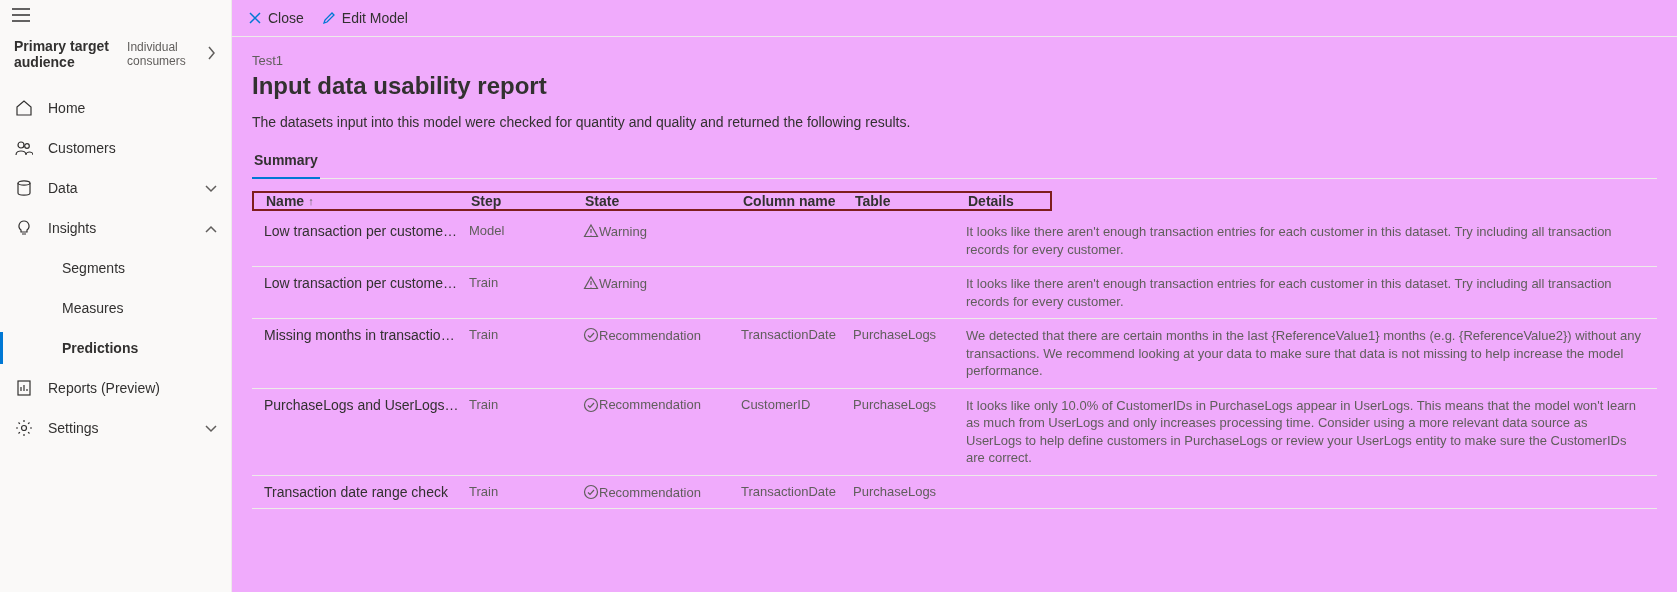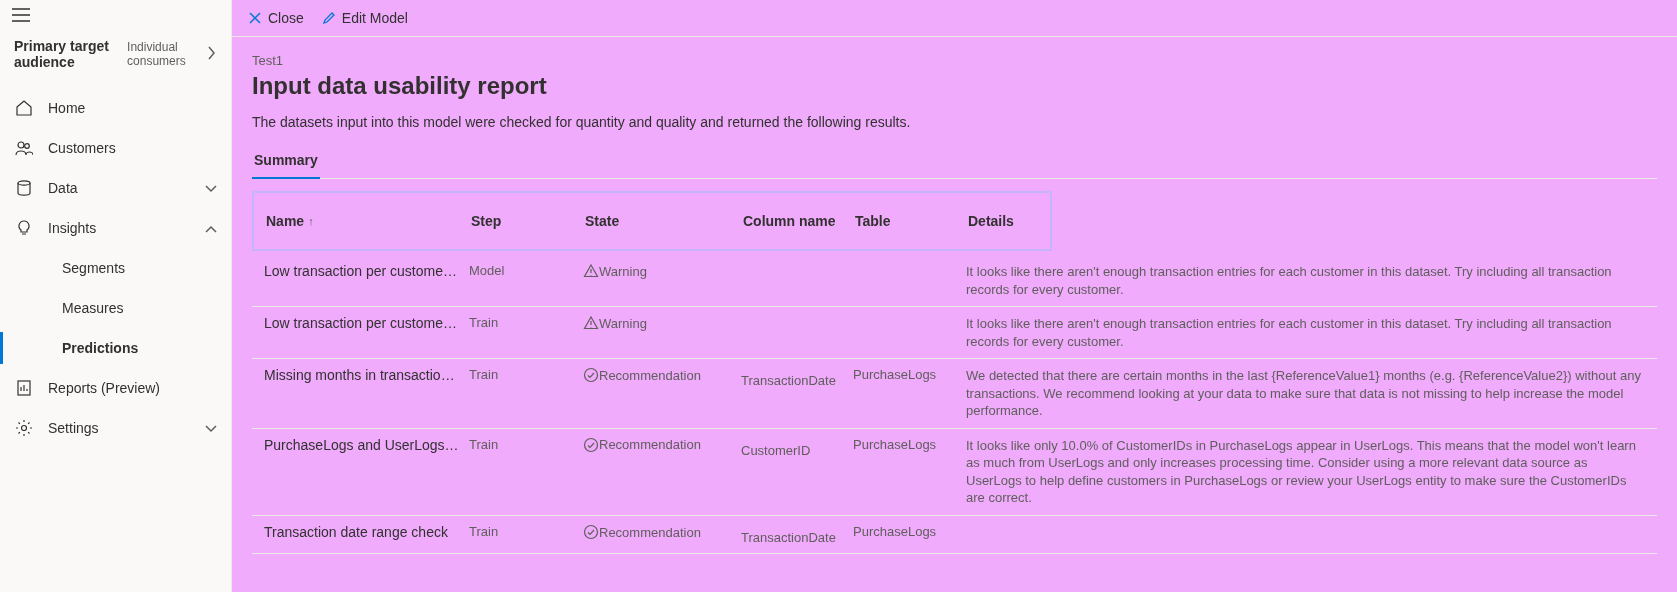--- a/index.html
+++ b/index.html
@@ -30,33 +30,33 @@
   .content { padding:16px 20px; }
   .breadcrumb { font-size:13px; color:#605e5c; margin-bottom:4px; }
   h1.page-title { font-size:24px; font-weight:600; margin-bottom:14px; }
   .page-desc { font-size:14px; color:#323130; margin-bottom:14px; }
   .tabs { display:flex; border-bottom:1px solid #edebe9; margin-bottom:12px; }
   .tab { padding:8px 2px 10px 2px; font-size:14px; font-weight:600; color:#323130; cursor:pointer; position:relative; }
   .tab.active::after { content:""; position:absolute; left:0; right:0; bottom:-1px; height:2px; background:#0078d4; }
   
   .grid { width:100%; }
   .grid-header, .grid-row { display:flex; align-items:center; }
-  .grid-header { border:2px solid #c4b5fd; padding:20px 12px; font-weight:600; font-size:14px; margin-bottom:4px; width:800px; }
+  .grid-header { border:2px solid #7f1d1d; padding:0 12px; font-weight:600; font-size:14px; margin-bottom:4px; width:800px; }
   .col-name-h   { width:205px; display:flex; align-items:center; gap:4px; }
   .col-step-h   { width:114px; }
   .col-state-h  { width:158px; }
   .col-column-h { width:112px; }
   .col-table-h  { width:113px; }
   .col-details-h{ width:60px; }
   .sorticon { font-size:11px; color:#605e5c; }
   .grid-body .grid-row { border-bottom:1px solid #edebe9; padding:8px 12px; align-items:flex-start; }
   .col-name   { width:205px; padding-right:10px; white-space:nowrap; overflow:hidden; text-overflow:ellipsis; }
   .col-step   { width:114px; color:#605e5c; font-size:13px; }
   .col-state  { width:158px; display:flex; align-items:center; color:#605e5c; font-size:13px; }
-  .col-column { width:112px; color:#605e5c; font-size:13px;margin-top:6px; }
+  .col-column { width:112px; color:#605e5c; font-size:13px; }
   .col-table  { width:113px; color:#605e5c; font-size:13px; }
   .col-details{ flex:1; color:#605e5c; font-size:13px; line-height:1.35; }
   .stateicon { width:16px; height:16px; display:flex; align-items:center; justify-content:center; color:#605e5c; }
 </style>
 </head>
 <body>
 
 <div class="app">
 
   <aside class="sidebar">

